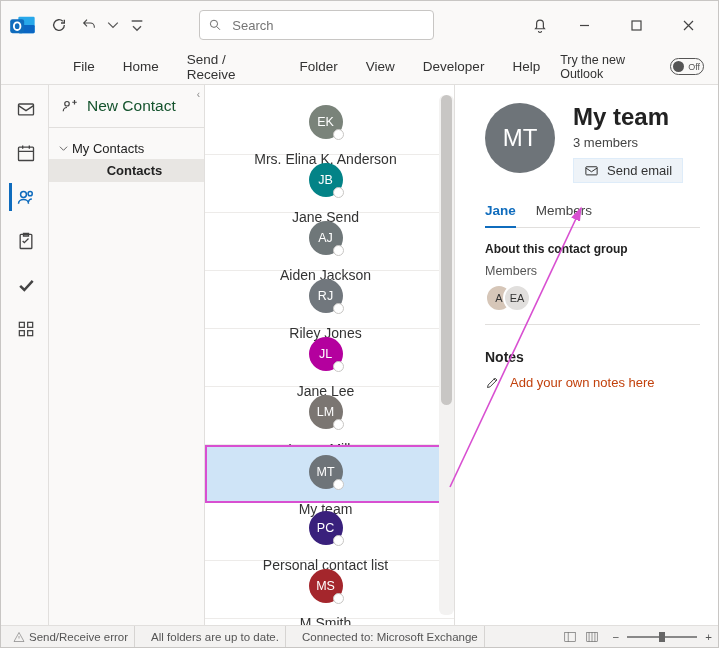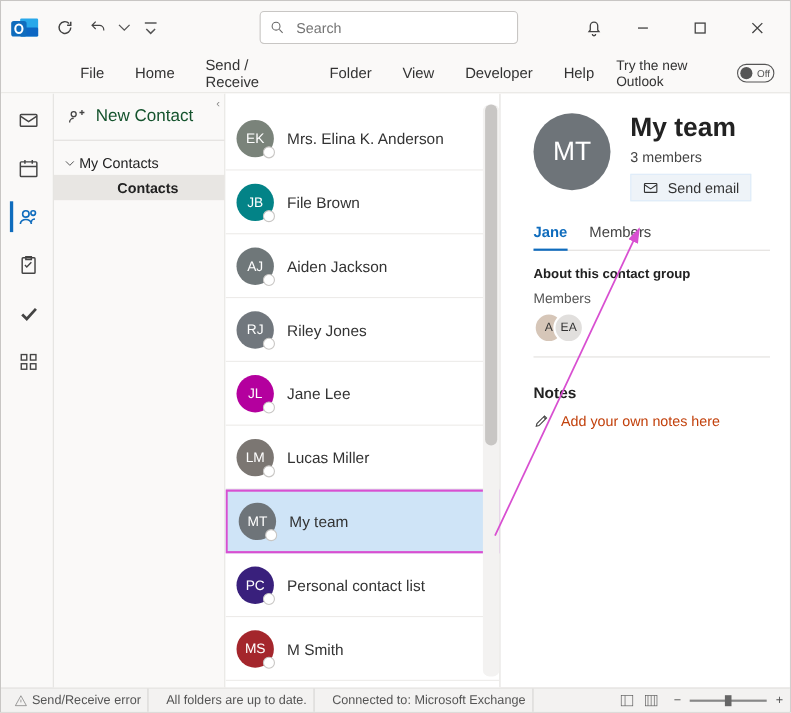--- a/index.html
+++ b/index.html
@@ -4,21 +4,21 @@
 <style>
   * { box-sizing: border-box; }
   html, body { margin: 0; padding: 0; font-family: "Segoe UI", Arial, sans-serif; font-size: 13px; color: #222; background: #fff; }
   .window { width: 719px; height: 648px; border: 1px solid #c8c6c4; display: flex; flex-direction: column; background: #faf9f8; position: relative; }
   
   .titlebar { height: 48px; display: flex; align-items: center; padding: 0 8px; background: #faf9f8; }
   .outlook-logo { width: 28px; height: 26px; display: flex; align-items: center; justify-content: center; margin-right: 10px; }
   .quick-buttons { display: flex; align-items: center; gap: 6px; }
   .qbtn { width: 24px; height: 24px; display: flex; align-items: center; justify-content: center; color: #444; }
   .qbtn svg { width: 16px; height: 16px; stroke: #444; fill: none; }
-  .search-box { margin-left: 87px; display: flex; align-items: center; width: 235px; height: 30px; background: #fff; border: 1px solid #c8c6c4; border-radius: 4px; padding: 0 8px; color: #666; }
+  .search-box { margin-left: 50px; display: flex; align-items: center; width: 235px; height: 30px; background: #fff; border: 1px solid #c8c6c4; border-radius: 4px; padding: 0 8px; color: #666; }
   .search-box .sicon { width: 16px; height: 16px; margin-right: 8px; }
   .search-input { border: none; outline: none; font-size: 13px; color: #444; width: 100%; }
   .win-right { margin-left: auto; display: flex; align-items: center; gap: 8px; }
   .bell { width: 28px; height: 28px; display: flex; align-items: center; justify-content: center; }
   .winctl { width: 44px; height: 30px; display: flex; align-items: center; justify-content: center; }
   .winctl svg { width: 11px; height: 11px; stroke: #444; }
   
   .menubar { height: 36px; display: flex; align-items: center; padding: 0 12px 0 60px; gap: 4px; background: #faf9f8; border-bottom: 1px solid #e1dfdd; }
   .menu-item { padding: 6px 12px; font-size: 13.5px; color: #333; }
   .menu-spacer { flex: 1; }
@@ -39,21 +39,21 @@
   .nc-icon { width: 18px; height: 18px; }
   .new-contact-text { font-size: 15.5px; color: #14532d; }
   .tree { padding: 10px 0; text-align: center; }
   .tree-parent { display: flex; align-items: center; gap: 4px; padding: 3px 8px 3px 10px; font-size: 13px; }
   .tree-child { padding: 4px 8px 4px 24px; font-size: 13px; background: #e8e6e3; font-weight: 600; }
   
   .contact-list { flex: 0 0 250px; width: 250px; overflow: hidden; position: relative; background: #fff; border-right: 1px solid #e1dfdd;}
   .contact-scroll { position: absolute; right: 0; top: 10px; bottom: 10px; width: 15px; background: #f3f2f1; border-radius: 6px; }
   .contact-thumb { position: absolute; right: 2px; top: 10px; width: 11px; height: 310px; background: #c8c6c4; border-radius: 6px; }
   .clist { padding-top: 12px; }
-  .citem { display: flex; align-items: center; gap: 12px; padding: 8px 18px 8px 10px; height: 58px; border-bottom: 1px solid #edebe9; position: relative; }
+  .citem { display: flex; align-items: center; gap: 12px; padding: 8px 18px 8px 10px; height: 58px; border-bottom: 1px solid #edebe9; position: relative; flex-direction: column; }
   .citem.selected { background: #cfe4f7; border: 2px solid #d84fd1; }
   .avatar { width: 34px; height: 34px; border-radius: 50%; display: flex; align-items: center; justify-content: center; color: #fff; font-size: 12.5px; font-weight: 500; flex: 0 0 34px; position: relative; }
   .presence { position: absolute; bottom: -1px; right: -1px; width: 11px; height: 11px; border-radius: 50%; background: #fff; border: 1px solid #c8c6c4; }
   .cname { font-size: 14px; color: #333; }
   
   .detail { flex: 1; padding: 18px 18px 12px 30px; overflow: hidden; }
   .detail-head { display: flex; gap: 18px; }
   .big-avatar { width: 70px; height: 70px; border-radius: 50%; background: #6e7479; display: flex; align-items: center; justify-content: center; color: #fff; font-size: 24px; flex: 0 0 70px;}
   .detail-title { font-size: 24px; font-weight: 600; color: #222; }
   .detail-sub { font-size: 13px; color: #444; margin-top: 4px; }
@@ -233,21 +233,21 @@
     </div>
 
     <div class="contact-list">
       <div class="clist" id="clist">
           <div class="citem">
             <div class="avatar" style="background: rgb(122, 131, 122);">EK<div class="presence"></div></div>
             <div class="cname">Mrs. Elina K. Anderson</div>
           </div>
           <div class="citem">
             <div class="avatar" style="background: rgb(3, 131, 135);">JB<div class="presence"></div></div>
-            <div class="cname">File Brown</div>
+            <div class="cname">Jane Send</div>
           </div>
           <div class="citem">
             <div class="avatar" style="background: rgb(111, 119, 121);">AJ<div class="presence"></div></div>
             <div class="cname">Aiden Jackson</div>
           </div>
           <div class="citem">
             <div class="avatar" style="background: rgb(113, 119, 125);">RJ<div class="presence"></div></div>
             <div class="cname">Riley Jones</div>
           </div>
           <div class="citem">

